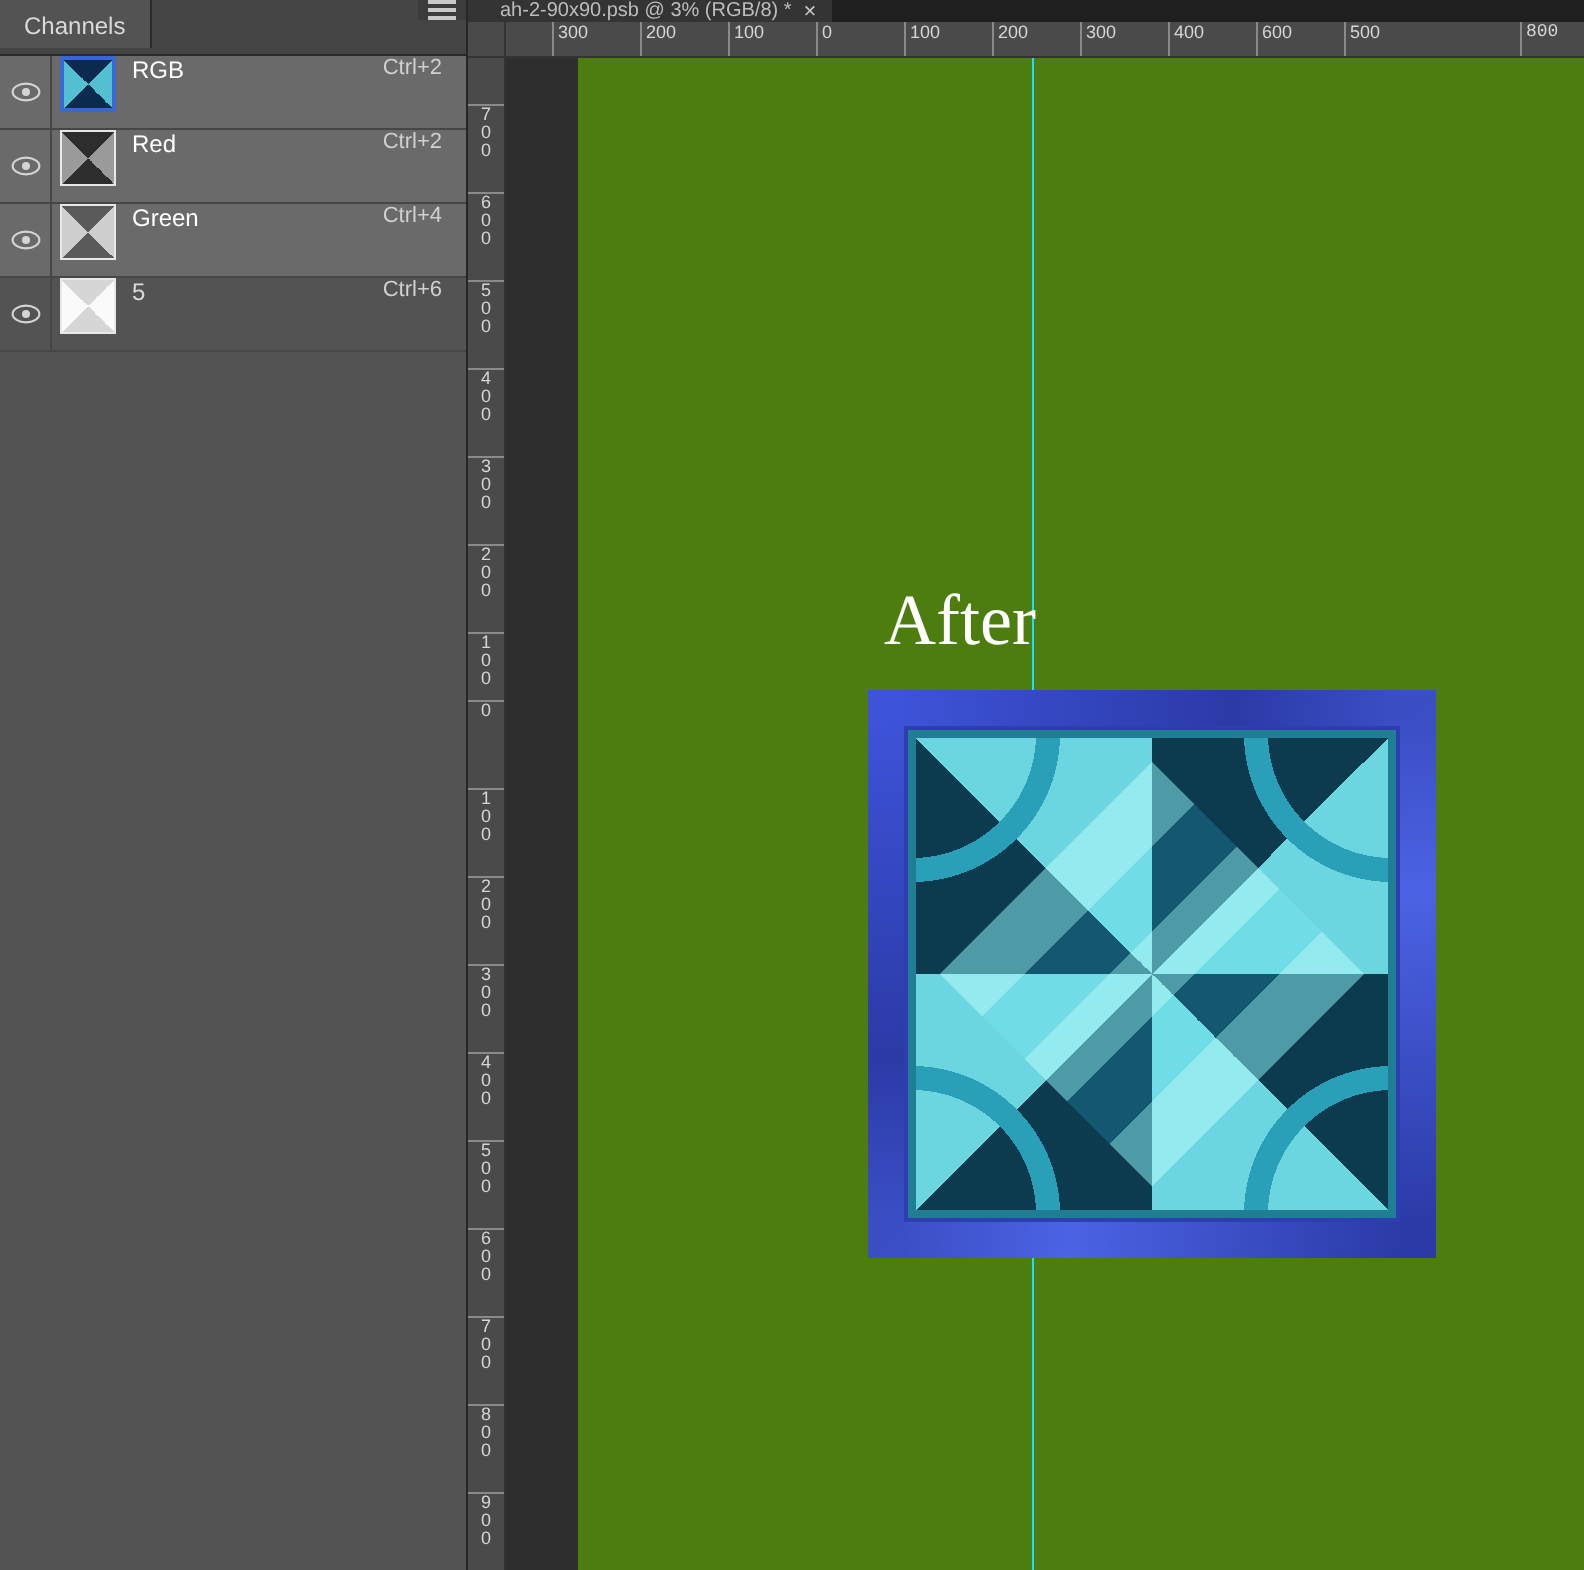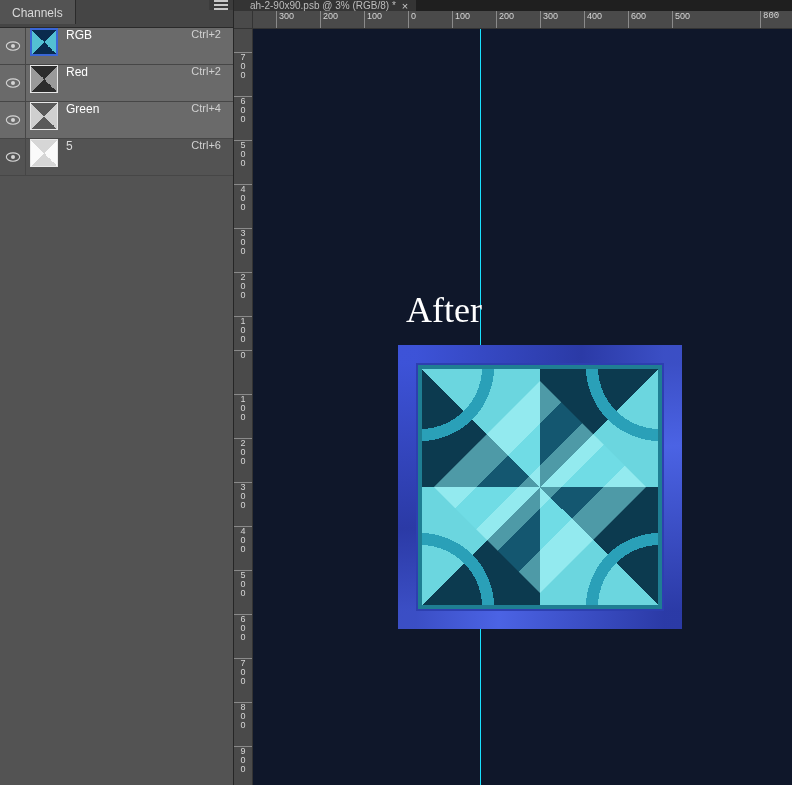--- a/index.html
+++ b/index.html
@@ -166,22 +166,23 @@
     left: 0;
     width: 100%;
     border-top: 1px solid #8a8a8a;
     line-height: 9px;
   }
   .ruler-v .tick .d { display:block; text-align:center; }
 
   .viewport {
     flex: 1;
     position: relative;
-    background: #0f172a;
+    background: #4d7c0f;
     overflow: hidden;
+    margin-left: 36px;
   }
 
   .guide-v {
     position: absolute;
     top: 0; bottom: -999px;
     width: 0;
     border-left: 1px solid #19e0ff;
   }
 
   .label-after {

